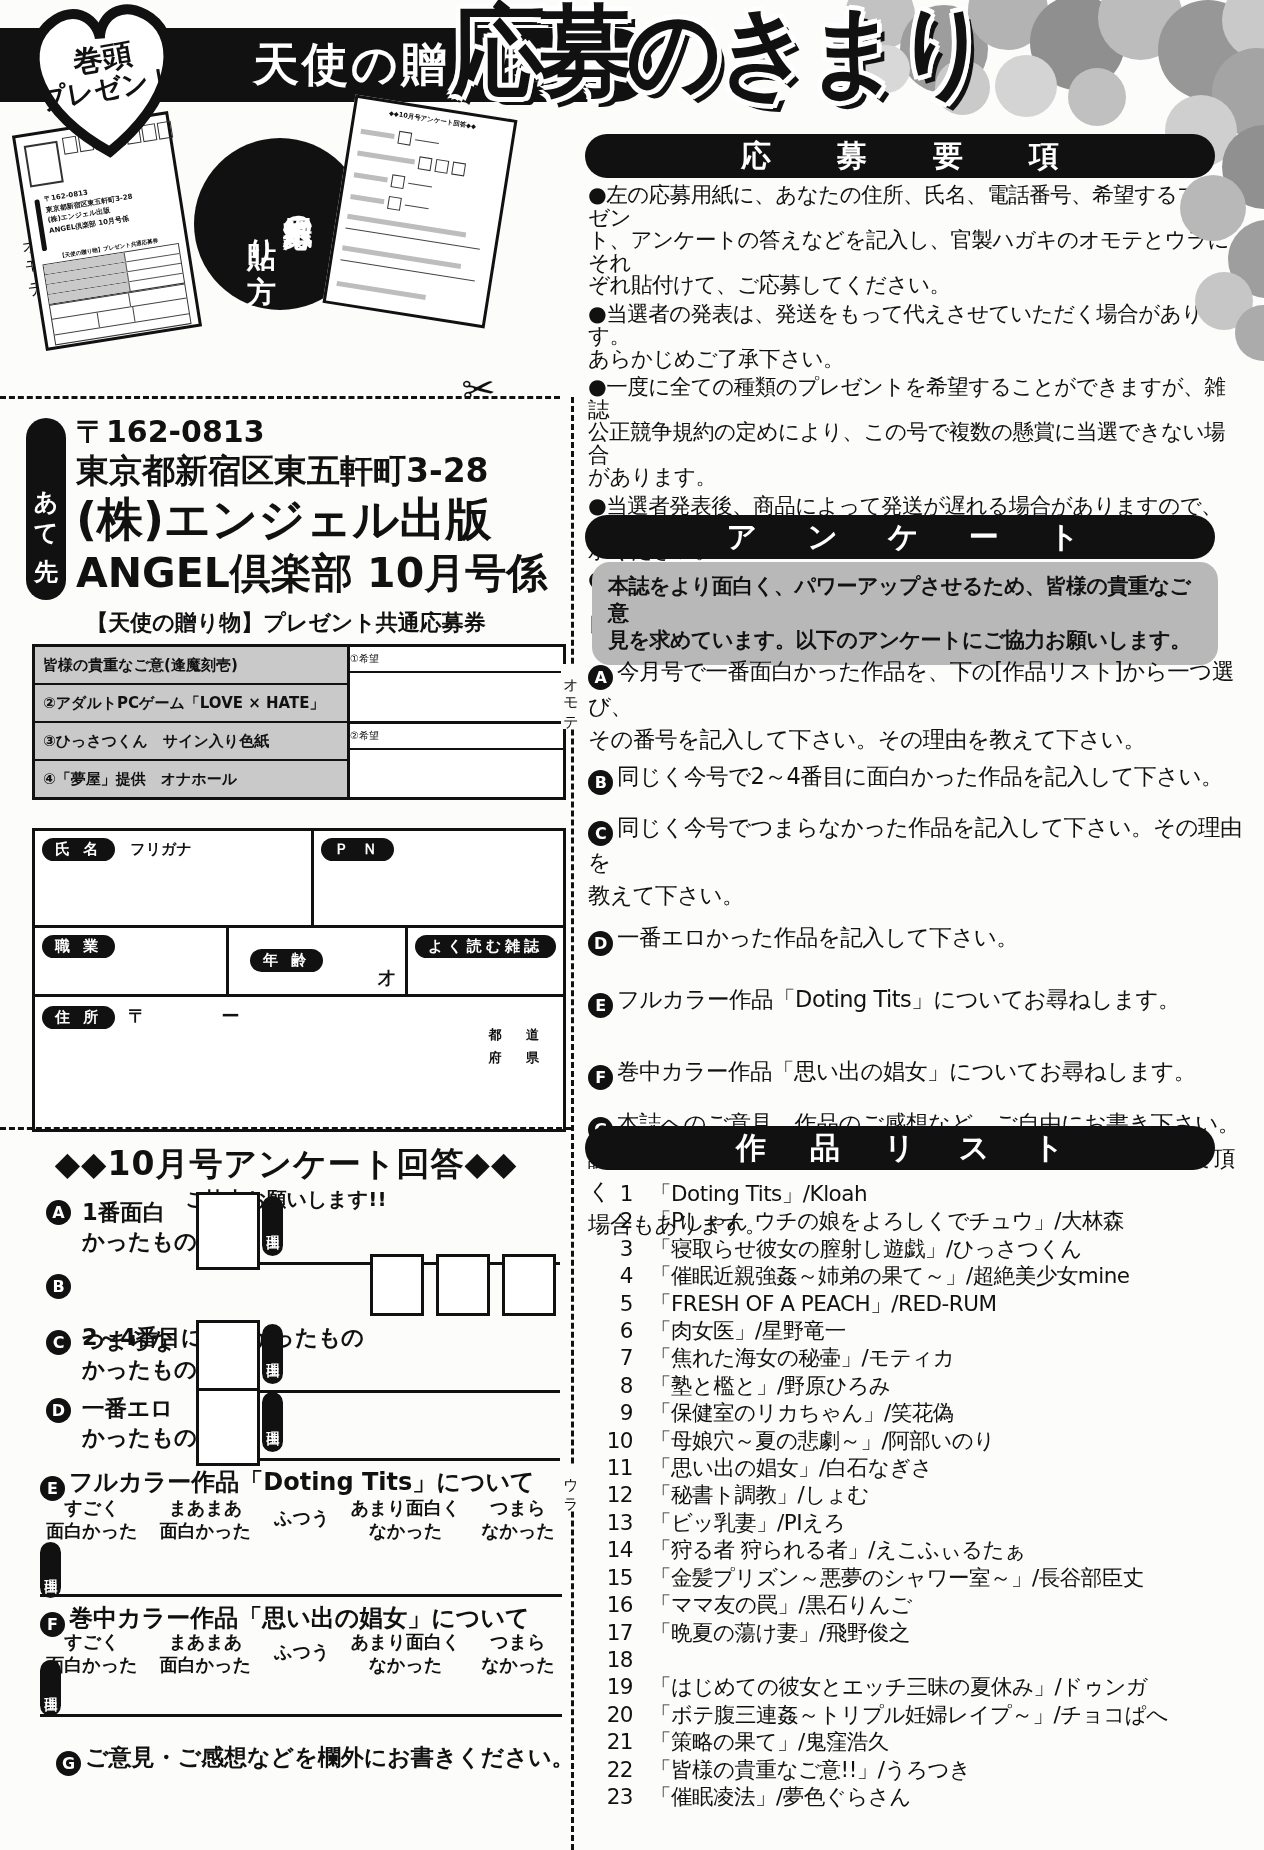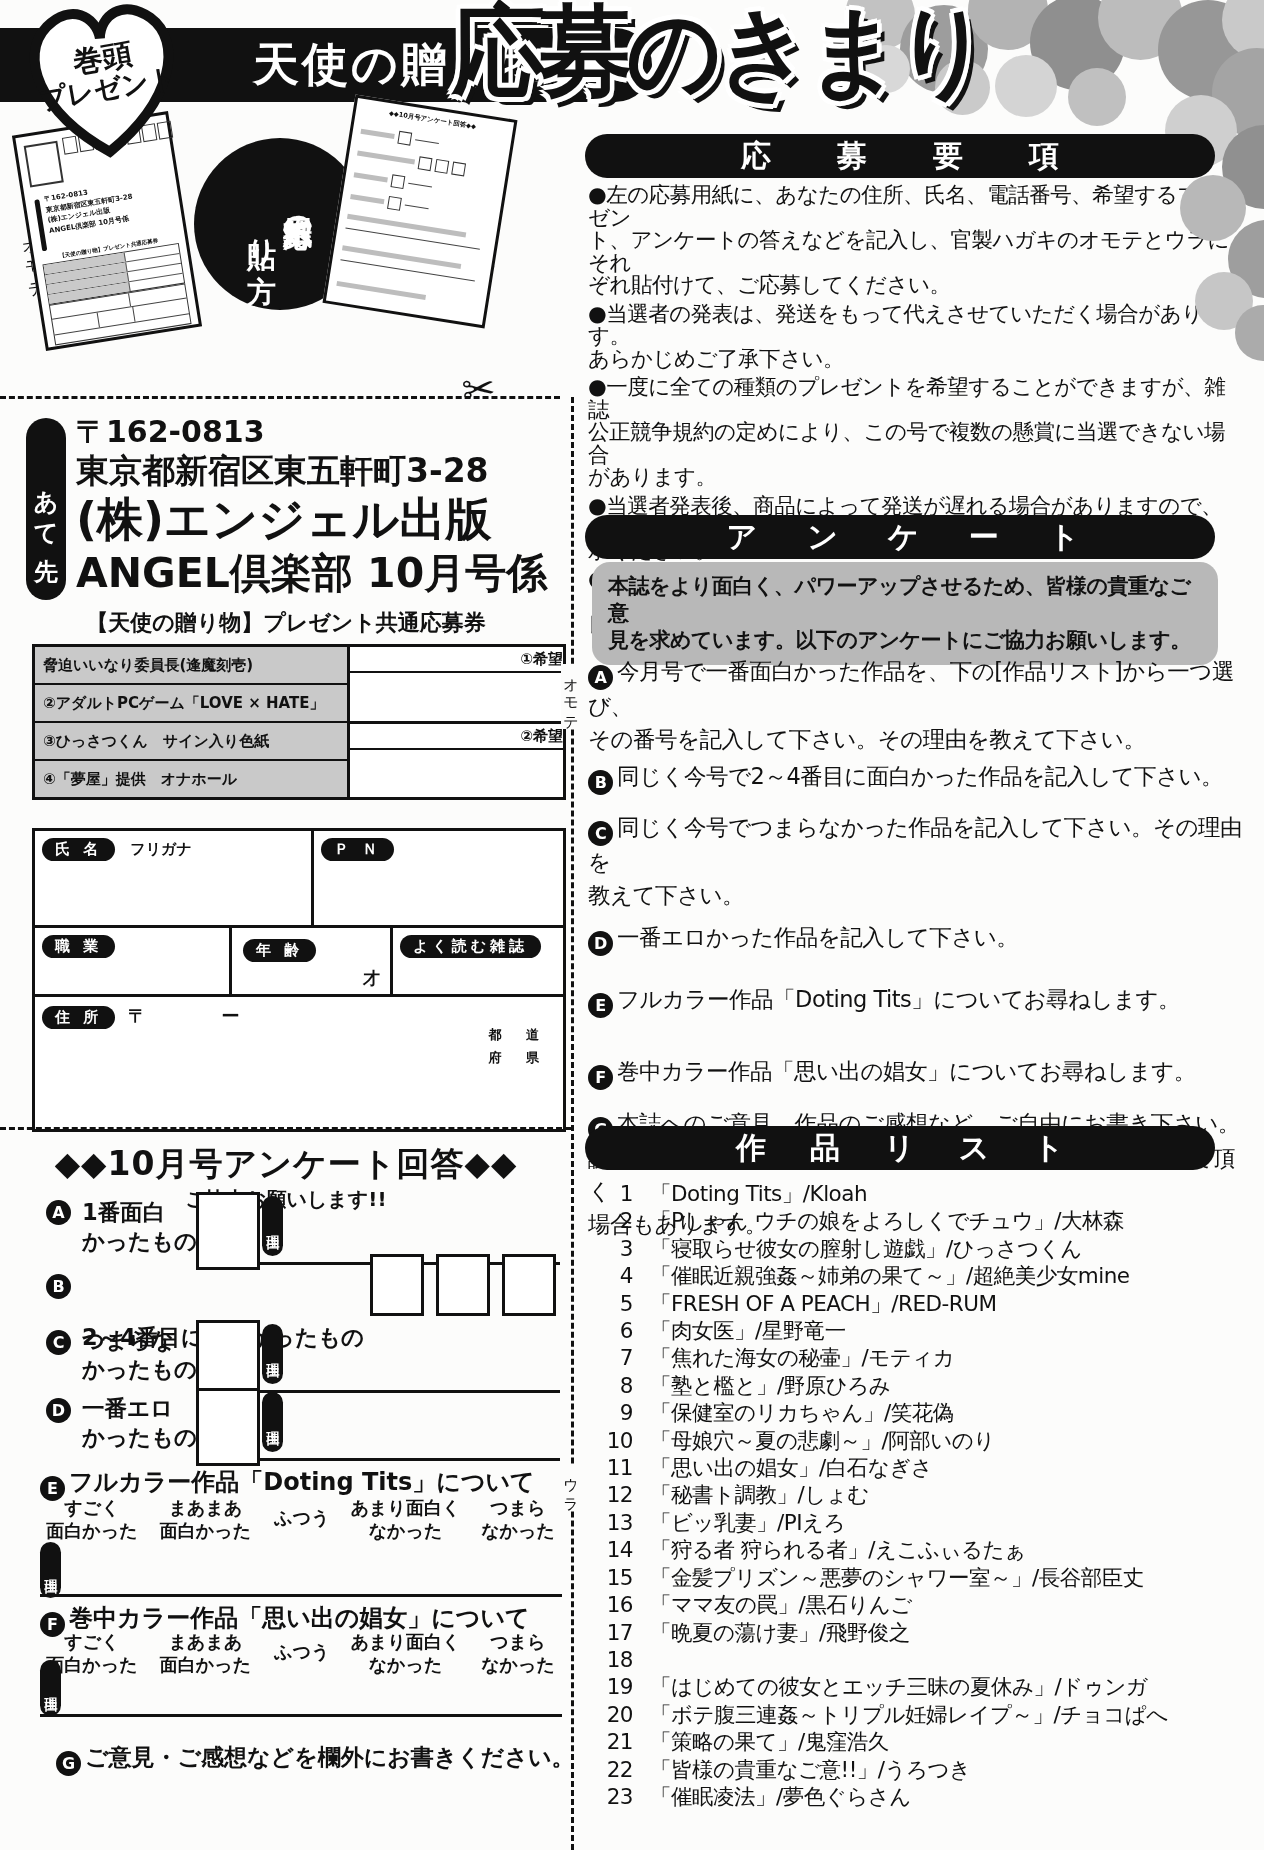--- a/index.html
+++ b/index.html
@@ -56,29 +56,29 @@
   .addr{position:absolute;left:76px;font-weight:bold;white-space:nowrap}
   .coupon-title{position:absolute;left:0;top:608px;width:572px;text-align:center;font-size:22px;font-weight:bold}
   .ptable{position:absolute;left:32px;top:644px;width:528px;height:150px;border:3px solid #111;display:flex;background:#fff}
   .pleft{width:312px;border-right:3px solid #111;display:flex;flex-direction:column}
   .prow{flex:1;background:#c9c9c9;border-bottom:2px solid #111;display:flex;align-items:center;
     padding-left:8px;font-size:15px;font-weight:bold;white-space:nowrap}
   .prow:last-child{border-bottom:none}
   .pright{flex:1;display:flex;flex-direction:column}
   .pcell{flex:1;border-bottom:3px solid #111}
   .pcell:last-child{border-bottom:none}
-  .wishlab{height:24px;border-bottom:2px solid #111;text-align:right;font-size:15px;font-weight:bold;line-height:24px}
+  .wishlab{height:24px;border-bottom:2px solid #111;text-align:left;font-size:10px;font-weight:normal;line-height:24px}
   .iform{position:absolute;left:32px;top:828px;width:528px;height:298px;border:3px solid #111;background:#fff;
     display:flex;flex-direction:column}
   .ir1{height:94px;border-bottom:3px solid #111;display:flex}
   .ic-name{width:262px;border-right:3px solid #111;padding:7px}
   .ic-pn{flex:1;padding:7px}
   .ir2{height:66px;border-bottom:3px solid #111;display:flex}
   .ic-job{width:180px;border-right:3px solid #111;padding:7px}
-  .ic-age{width:136px;border-right:3px solid #111;padding:11px;position:relative}
+  .ic-age{width:136px;border-right:3px solid #111;padding:21px;position:relative}
   .ic-mag{flex:1;padding:7px}
   .age-unit{position:absolute;right:10px;bottom:4px;font-size:17px;font-weight:bold}
   .ir3{flex:1;padding:7px;position:relative}
   .fpill{display:inline-block;background:#111;color:#fff;border-radius:999px;font-size:15px;font-weight:bold;
     padding:2px 13px;letter-spacing:4px;white-space:nowrap;vertical-align:middle}
   .furi{font-size:15px;font-weight:bold;margin-left:10px;vertical-align:middle}
   .todofuken{position:absolute;right:14px;top:26px;font-size:13px;line-height:1.8;letter-spacing:10px;
     white-space:pre-line;font-weight:bold}
   
   .ans-title{position:absolute;left:0;top:1142px;width:572px;text-align:center;font-size:33px;font-weight:bold;letter-spacing:1px}
@@ -262,21 +262,21 @@
     <span class="vt">あて先</span>
   </div>
   <div class="addr" style="top:412px;font-size:30px">〒162-0813</div>
   <div class="addr" style="top:449px;font-size:33px">東京都新宿区東五軒町3-28</div>
   <div class="addr" style="top:489px;font-size:46px">(株)エンジェル出版</div>
   <div class="addr" style="top:546px;font-size:41px">ANGEL倶楽部 10月号係</div>
 
   <div class="coupon-title">【天使の贈り物】プレゼント共通応募券</div>
   <div class="ptable">
     <div class="pleft">
-      <div class="prow">脅迫いいなり委員長(逢魔刻壱)</div>
+      <div class="prow">皆様の貴重なご意(逢魔刻壱)</div>
       <div class="prow">②アダルトPCゲーム「LOVE × HATE」</div>
       <div class="prow">③ひっさつくん　サイン入り色紙</div>
       <div class="prow">④「夢屋」提供　オナホール</div>
     </div>
     <div class="pright">
       <div class="pcell">
         <div class="wishlab">①希望</div>
       </div>
       <div class="pcell">
         <div class="wishlab">②希望</div>

